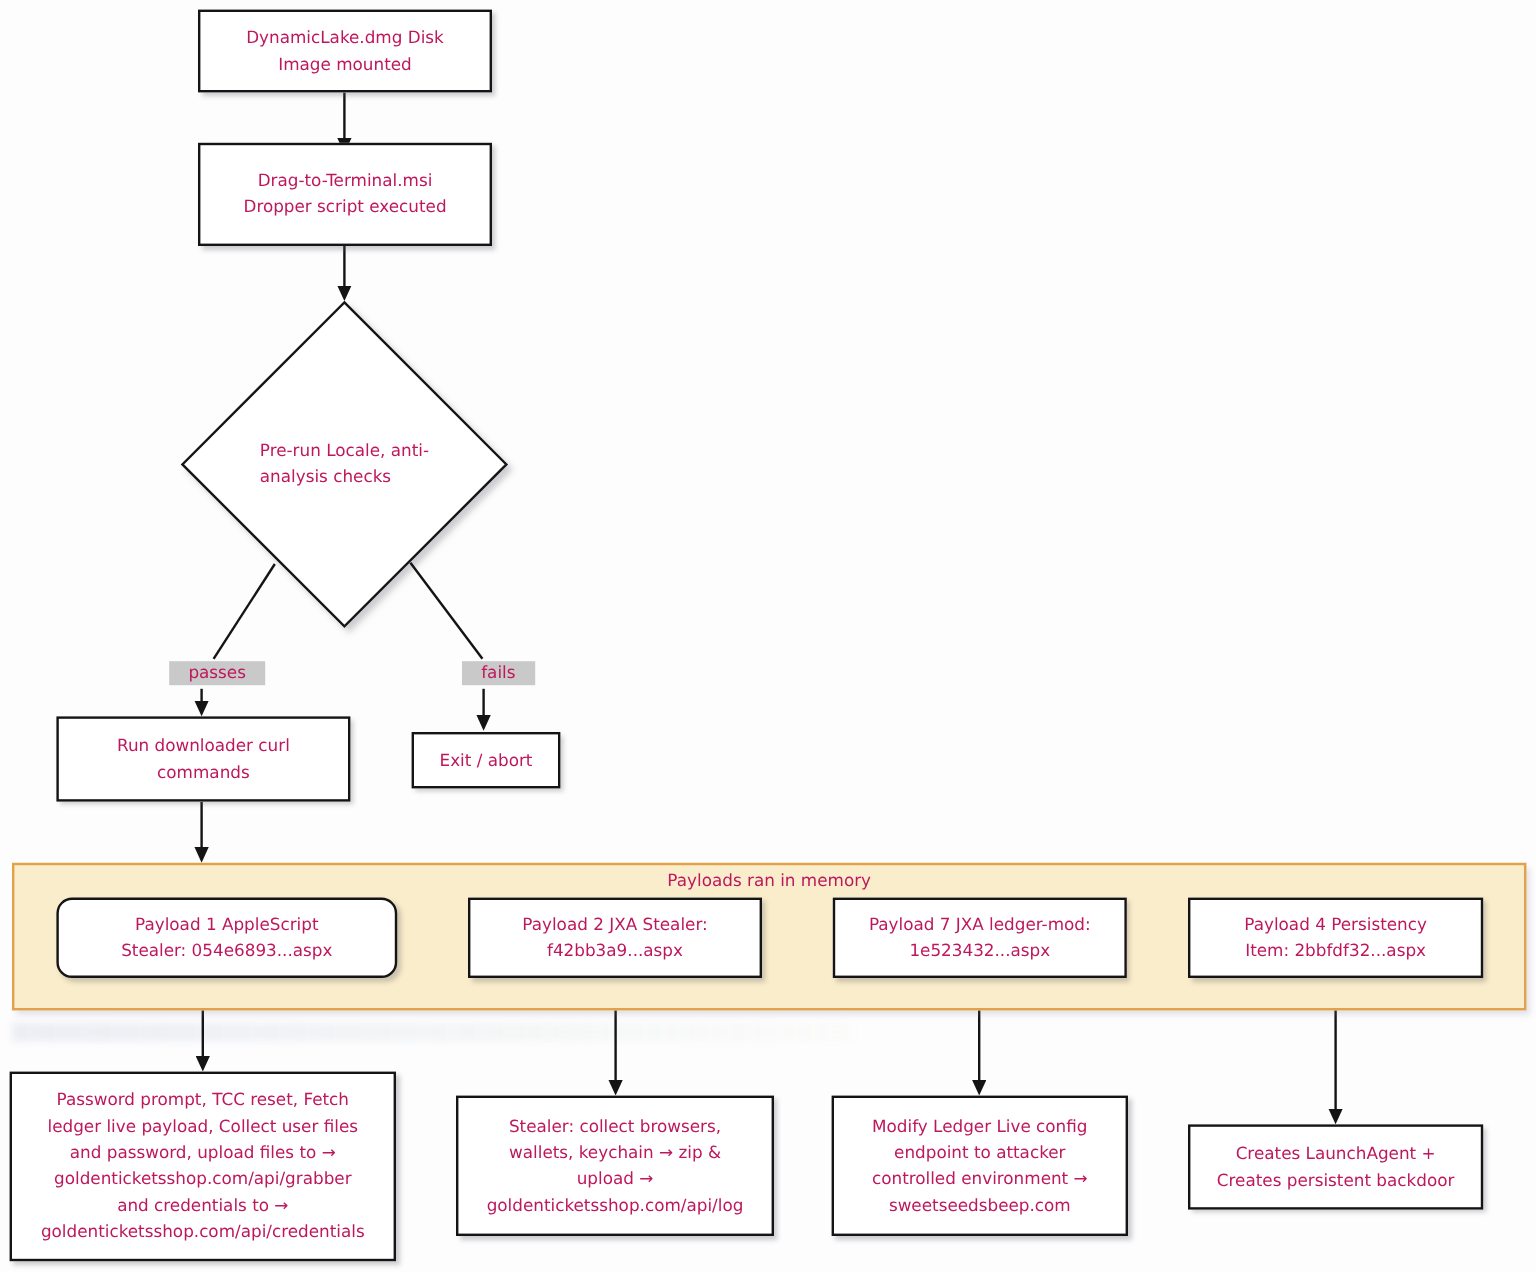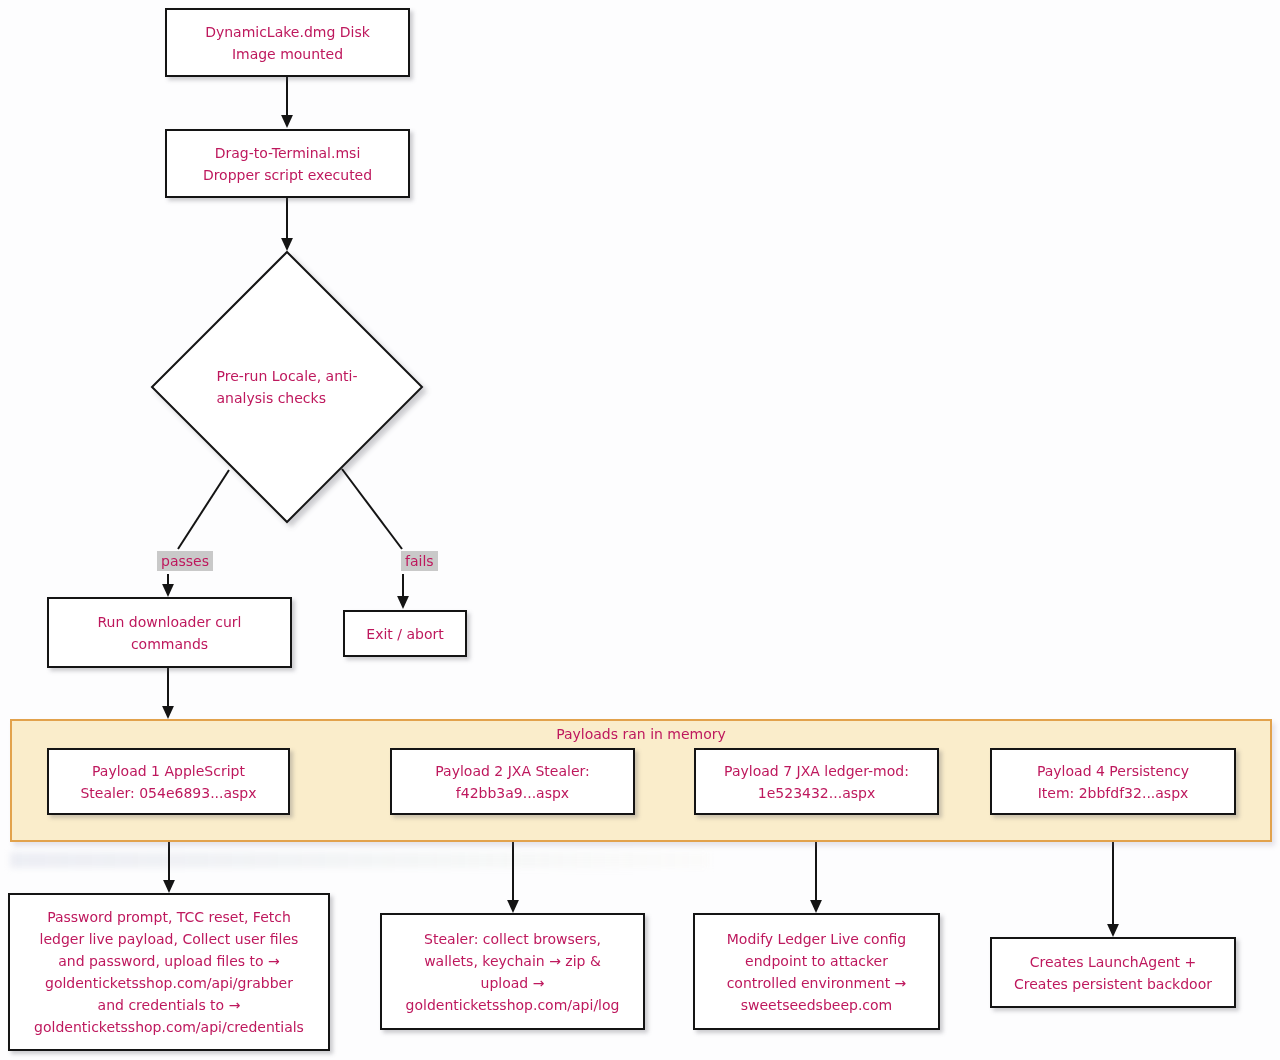--- a/index.html
+++ b/index.html
@@ -45,23 +45,22 @@
     font-size: 14px;
     line-height: 22px;
     background: transparent;
   }
   .edge-label {
     position: absolute;
     z-index: 2;
     background: #c9c9c9;
     font-size: 14px;
     line-height: 20px;
-    padding: 0 4px;
+    padding: 0 16px;
     white-space: nowrap;
-    margin-left: 16px;
   }
   .group {
     position: absolute;
     z-index: 1;
     background: #faedcb;
     border: 2px solid #e2a24c;
     box-sizing: border-box;
     box-shadow: 3px 4px 5px rgba(130, 122, 150, 0.20);
   }
   .group-title {
@@ -109,39 +108,39 @@
     <line x1="168" y1="668" x2="168" y2="707" stroke="#141414" stroke-width="2" marker-end="url(#arrow)"></line>
     <line x1="169" y1="815" x2="169" y2="881" stroke="#141414" stroke-width="2" marker-end="url(#arrow)"></line>
     <line x1="513" y1="815" x2="513" y2="901" stroke="#141414" stroke-width="2" marker-end="url(#arrow)"></line>
     <line x1="816" y1="815" x2="816" y2="901" stroke="#141414" stroke-width="2" marker-end="url(#arrow)"></line>
     <line x1="1113" y1="817" x2="1113" y2="925" stroke="#141414" stroke-width="2" marker-end="url(#arrow)"></line>
   </svg>
 
   <div class="node" style="left:165px; top:8px; width:245px; height:69px;">DynamicLake.dmg Disk
 Image mounted</div>
 
-  <div class="node" style="left:165px; top:129px; width:245px; height:69px;">Drag-to-Terminal.msi
+  <div class="node" style="left:165px; top:119px; width:245px; height:86px;">Drag-to-Terminal.msi
 Dropper script executed</div>
 
   <div class="diamond-text" style="left:167px; top:356px; width:240px; height:62px;">Pre-run Locale, anti-
 analysis checks</div>
 
   <div class="edge-label" style="left:141px; top:551px;">passes</div>
   <div class="edge-label" style="left:385px; top:551px;">fails</div>
 
   <div class="node" style="left:47px; top:597px; width:245px; height:71px;">Run downloader curl
 commands</div>
 
   <div class="node" style="left:343px; top:610px; width:124px; height:47px;">Exit / abort</div>
 
   <div class="group" style="left:10px; top:719px; width:1262px; height:123px;">
     <div class="group-title">Payloads ran in memory</div>
   </div>
 
-  <div class="node" style="left:47px; top:748px; width:243px; height:67px;">Payload 1 AppleScript
+  <div class="node" style="left:47px; top:748px; width:284px; height:67px;border-radius:13px;">Payload 1 AppleScript
 Stealer: 054e6893...aspx</div>
   <div class="node" style="left:390px; top:748px; width:245px; height:67px;">Payload 2 JXA Stealer:
 f42bb3a9...aspx</div>
   <div class="node" style="left:694px; top:748px; width:245px; height:67px;">Payload 7 JXA ledger-mod:
 1e523432...aspx</div>
   <div class="node" style="left:990px; top:748px; width:246px; height:67px;">Payload 4 Persistency
 Item: 2bbfdf32...aspx</div>
 
   <div class="ghost-band"></div>
 

